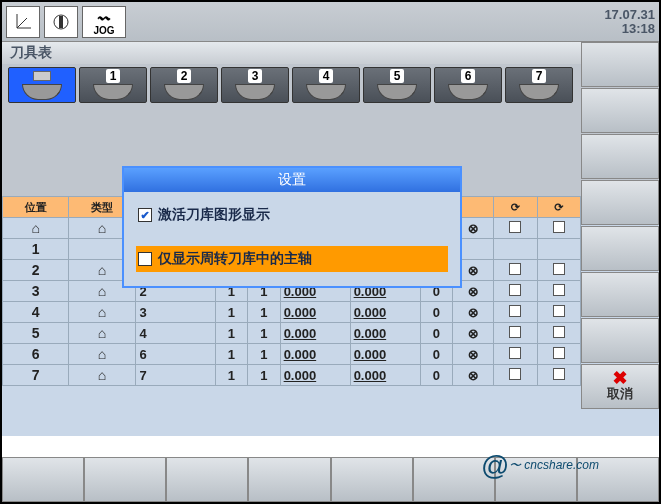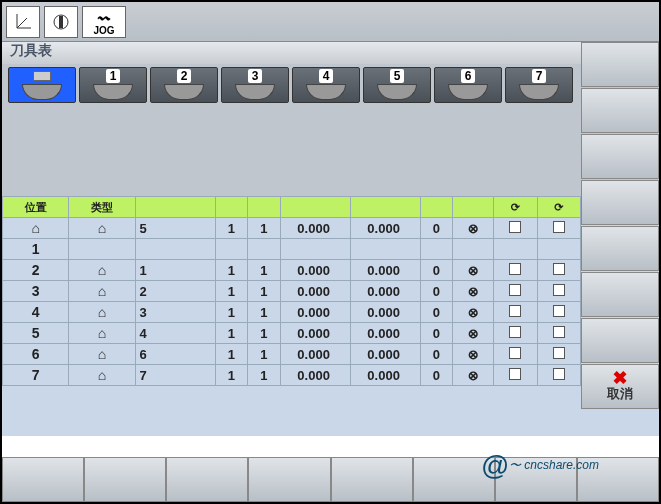--- a/index.html
+++ b/index.html
@@ -3,40 +3,40 @@
 <meta charset="utf-8">
 <style>
 * { box-sizing: border-box; margin: 0; padding: 0; font-family: Arial, sans-serif; }
 body { background: #fff; width: 661px; height: 504px; position: relative; overflow: hidden; border: 2px solid #000; }
 
 .topbar { display: flex; align-items: center; height: 40px; background: linear-gradient(#c8cdd3,#b8bfc6); border-bottom: 1px solid #888; padding: 0 4px; position: relative; }
 .topbar .icon-box { width: 34px; height: 32px; background: #fff; border: 1px solid #666; margin-right: 4px; display: flex; align-items: center; justify-content: center; font-size: 14px; }
 .topbar .jog-box { width: 44px; height: 32px; background: #fff; border: 1px solid #666; display: flex; flex-direction: column; align-items: center; justify-content: center; font-size: 10px; font-weight: bold; }
 .topbar .datetime { margin-left: auto; text-align: right; color: #4a5666; font-size: 13px; font-weight: bold; line-height: 14px; }
 
-.titlebar { height: 22px; background: linear-gradient(#e5e9ed,#c8cdd3); display: flex; align-items: flex-end; padding: 4px 8px; font-size: 14px; font-weight: bold; color: #4a5666; }
+.titlebar { height: 22px; background: linear-gradient(#e5e9ed,#c8cdd3); display: flex; align-items: center; padding: 10px 8px; font-size: 14px; font-weight: bold; color: #4a5666; }
 .titlebar .neweay { margin-left: auto; font-size: 15px; }
 
 .tool-row { height: 42px; background: #c0c6ce; display: flex; align-items: center; padding: 4px 6px; gap: 3px; }
 .tool-slot { width: 68px; height: 36px; background: linear-gradient(#6a7078,#4a5058); border: 1px solid #333; border-radius: 2px; display: flex; flex-direction: column; align-items: center; position: relative; }
 .tool-slot.first { background: #2060ff; }
 .tool-slot .num { position: absolute; top: 1px; font-size: 12px; font-weight: bold; color: #000; background: #fff; padding: 0 4px; border-radius: 2px; }
 .tool-slot .cup { position: absolute; bottom: 2px; width: 40px; height: 16px; background: #999; border: 1px solid #444; border-radius: 0 0 20px 20px; }
 .tool-slot .holder { position: absolute; top: 6px; width: 18px; height: 10px; background: #ccc; border: 1px solid #666; }
 .tool-slot.first .holder { top: 3px; }
 
 .content-area { position: relative; height: 330px; background: #c9d7e8; }
 .content-area .spacer-top { height: 90px; background: #c0c6ce; }
 
 .table-wrap { position: absolute; top: 90px; left: 0; right: 78px; bottom: 0; background: #c9d7e8; }
 
 table { width: 100%; border-collapse: collapse; font-size: 13px; }
 th, td { border: 1px solid #9ab; padding: 1px 3px; text-align: center; height: 21px; background: #c9d7e8; font-weight: bold; color: #222; }
-th { white-space: nowrap; font-size: 11px; background: #bef264; }
-td.val { text-align: center; padding-right: 6px; }
+th { white-space: nowrap; font-size: 11px; background: #fdba74; }
+td.val { text-align: left; padding-right: 6px; text-decoration: underline; }
 td.spindle-ico { font-size: 14px; }
 .chk-cell span { display:inline-block; width:12px; height:12px; border:1px solid #555; background:#fff; }
 
 .dialog { position: absolute; left: 120px; top: 60px; width: 340px; background: #c9d7e8; border: 2px solid #4a90ff; z-index: 10; }
 .dialog .dlg-title { background: linear-gradient(#5aa0ff,#3070e0); color: #fff; text-align: center; font-size: 14px; padding: 3px 0; }
 .dialog .dlg-body { padding: 10px 12px 14px; }
 .dlg-row { display: flex; align-items: center; padding: 4px 2px; font-size: 14px; font-weight: bold; color: #1a2a4a; }
 .dlg-row.hl { background: #ff9a00; }
 .dlg-chk { width: 14px; height: 14px; border: 1px solid #333; background: #fff; margin-right: 6px; display:flex; align-items:center; justify-content:center; font-size:11px; color:#1a5acc; }
 
@@ -64,20 +64,24 @@
   <div class="icon-box">
     <svg width="20" height="20">
         <circle cx="10" cy="10" r="7" fill="none" stroke="#333"></circle>
         <rect x="8" y="4" width="4" height="12" fill="#333"></rect>
       </svg>
   </div>
   <div class="jog-box">
     <div style="font-size:12px">〰</div>
     <div>JOG</div>
   </div>
+  <div class="datetime">
+    <div>17.07.31</div>
+    <div>13:18</div>
+  </div>
 </div>
 
 <div class="titlebar">
   <span>刀具表</span>
   <span class="neweay">NEWEAY</span>
 </div>
 
 <div class="tool-row">
   <div class="tool-slot first">
       <div class="holder"></div>
@@ -109,20 +113,34 @@
     </div>
   <div class="tool-slot">
       <span class="num">7</span>
       <div class="cup"></div>
     </div>
 </div>
 
 <div class="content-area">
   <div class="spacer-top"></div>
 
+  <div class="dialog">
+    <div class="dlg-title">设置</div>
+    <div class="dlg-body">
+      <div class="dlg-row">
+        <span class="dlg-chk">✔</span>
+        <span>激活刀库图形显示</span>
+      </div>
+      <div style="height:18px"></div>
+      <div class="dlg-row hl">
+        <span class="dlg-chk"></span>
+        <span>仅显示周转刀库中的主轴</span>
+      </div>
+    </div>
+  </div>
 
   <div class="table-wrap">
     <table>
       <thead>
         <tr>
           <th>位置</th>
           <th>类型</th>
           <th style="width:80px"></th>
             <th></th>
             <th></th>

